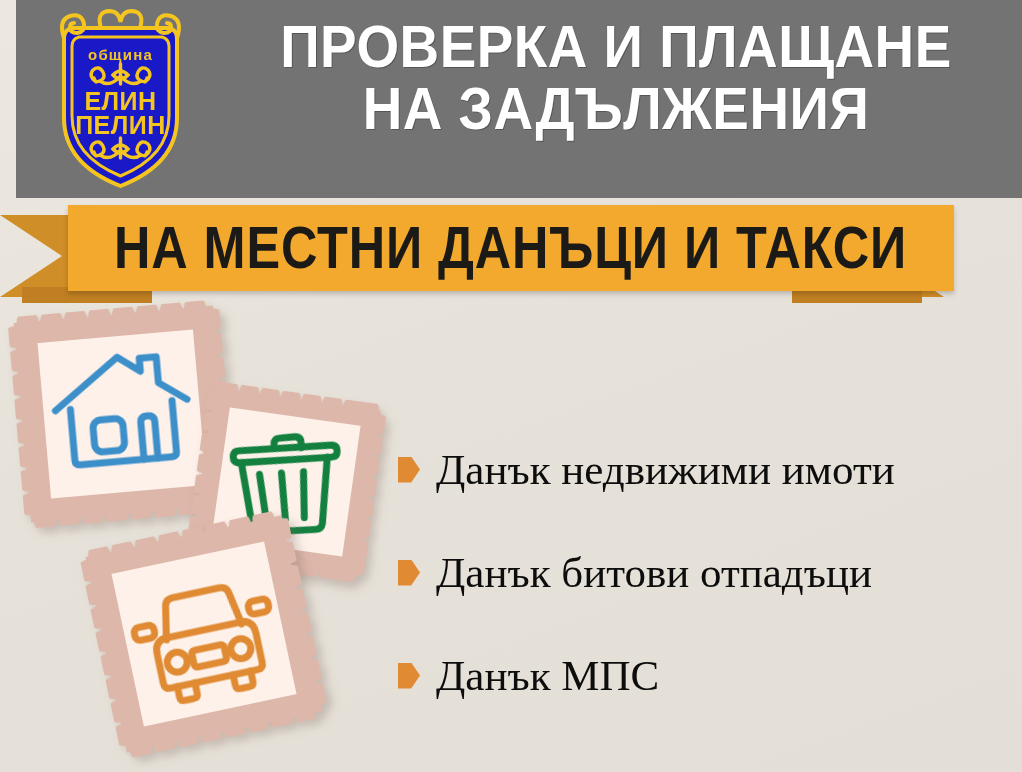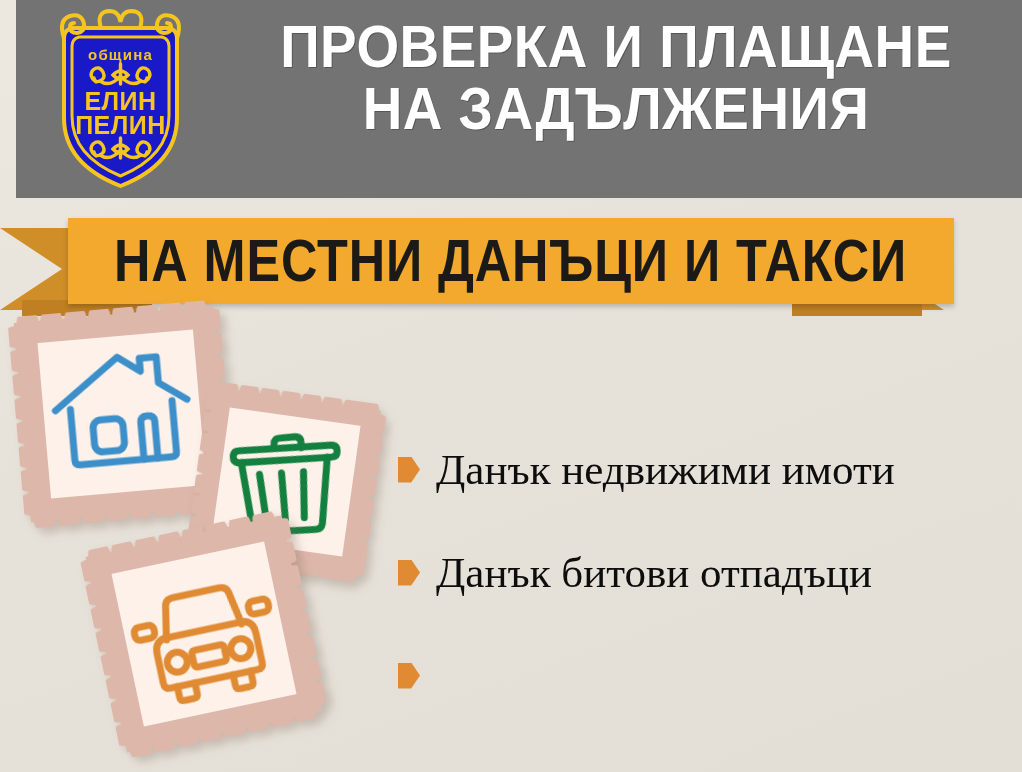--- a/index.html
+++ b/index.html
@@ -31,21 +31,21 @@
     line-height:62px;
     letter-spacing:0.5px;
     transform:scaleX(0.93);
     transform-origin:center top;
     text-shadow:1px 1px 0 rgba(0,0,0,.25);
   }
   .title-line{ display:block; white-space:nowrap; }
 
   
   .ribbon{
-    position:absolute; left:0; top:216px; width:944px; height:110px;
+    position:absolute; left:0; top:203px; width:944px; height:110px;
   }
   .ribbon-tail{
     position:absolute; top:12px; width:120px; height:82px;
     background:#d08e28;
   }
   .ribbon-tail.left{
     left:0;
     clip-path:polygon(0 0, 120px 0, 120px 82px, 0 82px, 62px 41px);
   }
   .ribbon-tail.right{
@@ -325,14 +325,15 @@
     <span class="item-text">Данък недвижими имоти</span>
   </div>
 
   <div class="list-item">
     <span class="bullet"></span>
     <span class="item-text">Данък битови отпадъци</span>
   </div>
 
   <div class="list-item">
     <span class="bullet"></span>
+    <span class="item-text">Данък МПС</span>
   </div>
 </div>
 
 </body></html>

